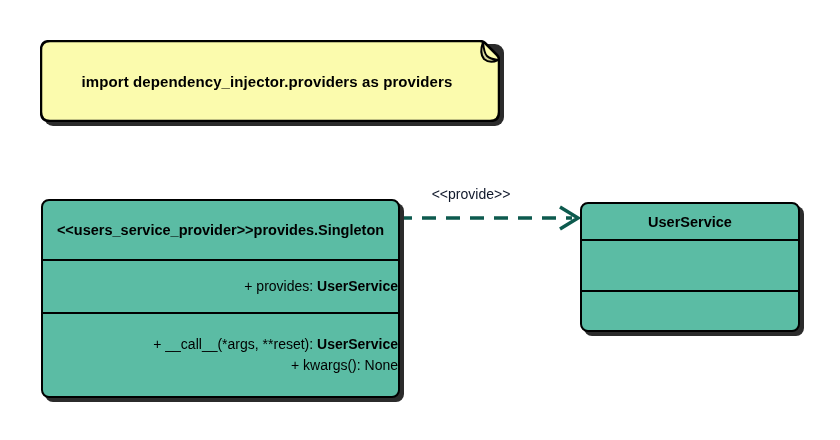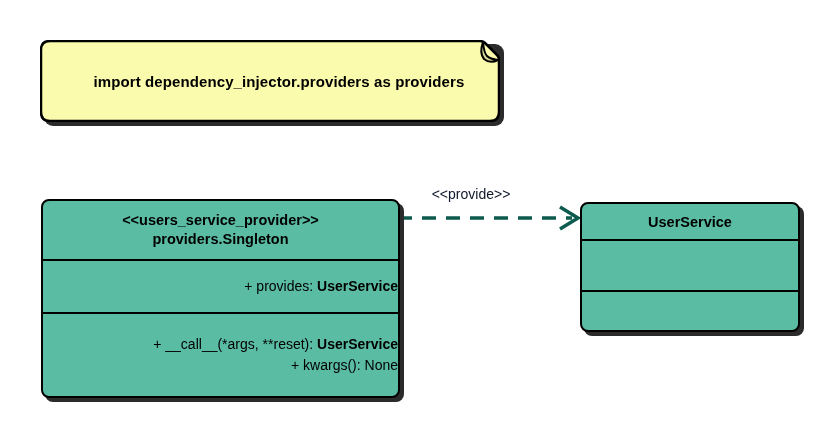--- a/index.html
+++ b/index.html
@@ -38,21 +38,21 @@
   }
   .note-body {
     position: absolute;
     left: 0;
     top: 0;
     width: 460px;
     height: 82px;
   }
   .note-text {
     position: absolute;
-    left: 12px;
+    left: 0;
     top: 0;
     width: 460px;
     height: 82px;
     display: flex;
     align-items: center;
     justify-content: center;
     font-size: 15px;
     font-weight: bold;
     color: #000000;
     letter-spacing: 0.1px;
@@ -93,21 +93,20 @@
     position: relative;
     box-sizing: border-box;
     overflow: hidden;
     text-align: right;
   }
   .compartment + .compartment {
     border-top: 2px solid #000000;
   }
   .cls-header {
     display: flex;
-    flex-direction: column;
     align-items: center;
     justify-content: center;
     text-align: center;
     font-weight: bold;
     font-size: 14.5px;
     color: #000000;
     line-height: 19px;
   }
   .cls-members {
     display: flex;
@@ -197,21 +196,21 @@
       <line x1="2" y1="32" x2="176" y2="32" stroke="#0d5a4e" stroke-width="3.5" stroke-dasharray="14,10" stroke-linecap="butt"></line>
       <polyline points="164,21 182,32 164,43" fill="none" stroke="#0d5a4e" stroke-width="3.5" stroke-linejoin="miter" stroke-linecap="butt"></polyline>
     </svg>
   </div>
 
   <div class="umlclass" id="provider-class">
     <div class="cls-shadow"></div>
     <div class="cls-body">
       <div class="compartment c0 cls-header">
         <div>&lt;&lt;users_service_provider&gt;&gt;</div>
-        <div>providers.Singleton</div>
+        <div>provides.Singleton</div>
       </div>
       <div class="compartment c1 cls-members">
         <div class="member-line"><span>+ provides: </span><b>UserService</b></div>
       </div>
       <div class="compartment c2 cls-members">
         <div class="member-line"><span>+ __call__(*args, **reset): </span><b>UserService</b></div>
         <div class="member-line"><span>+ kwargs(): None</span><b></b></div>
       </div>
     </div>
   </div>

